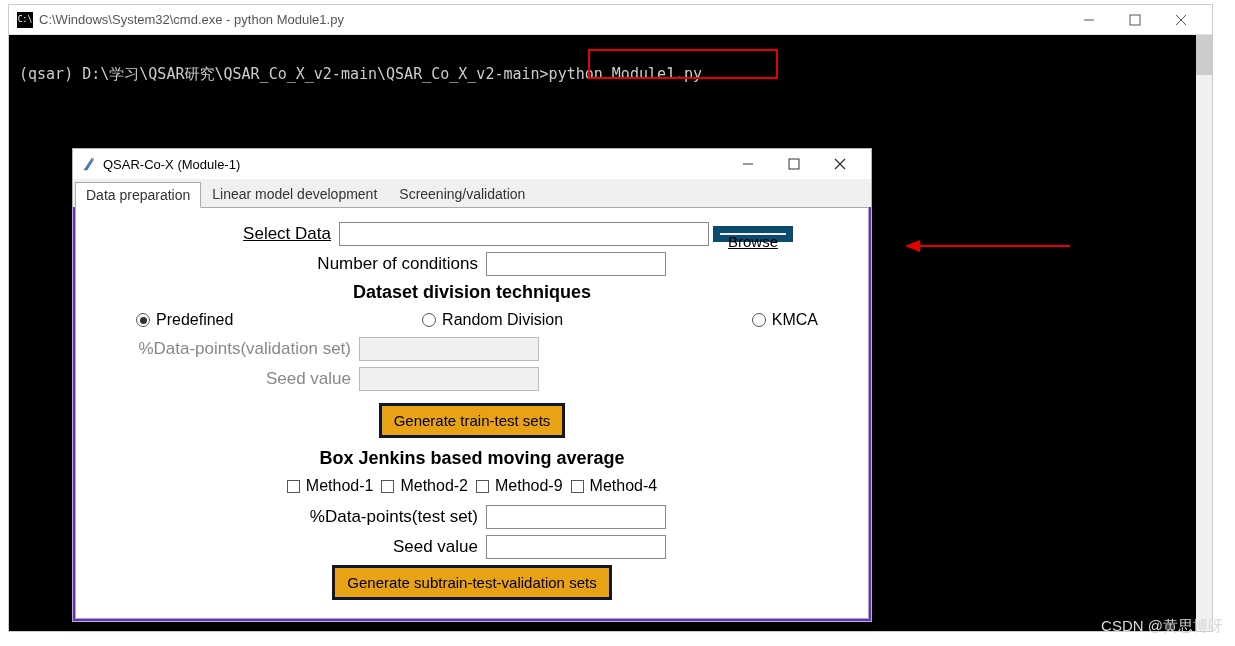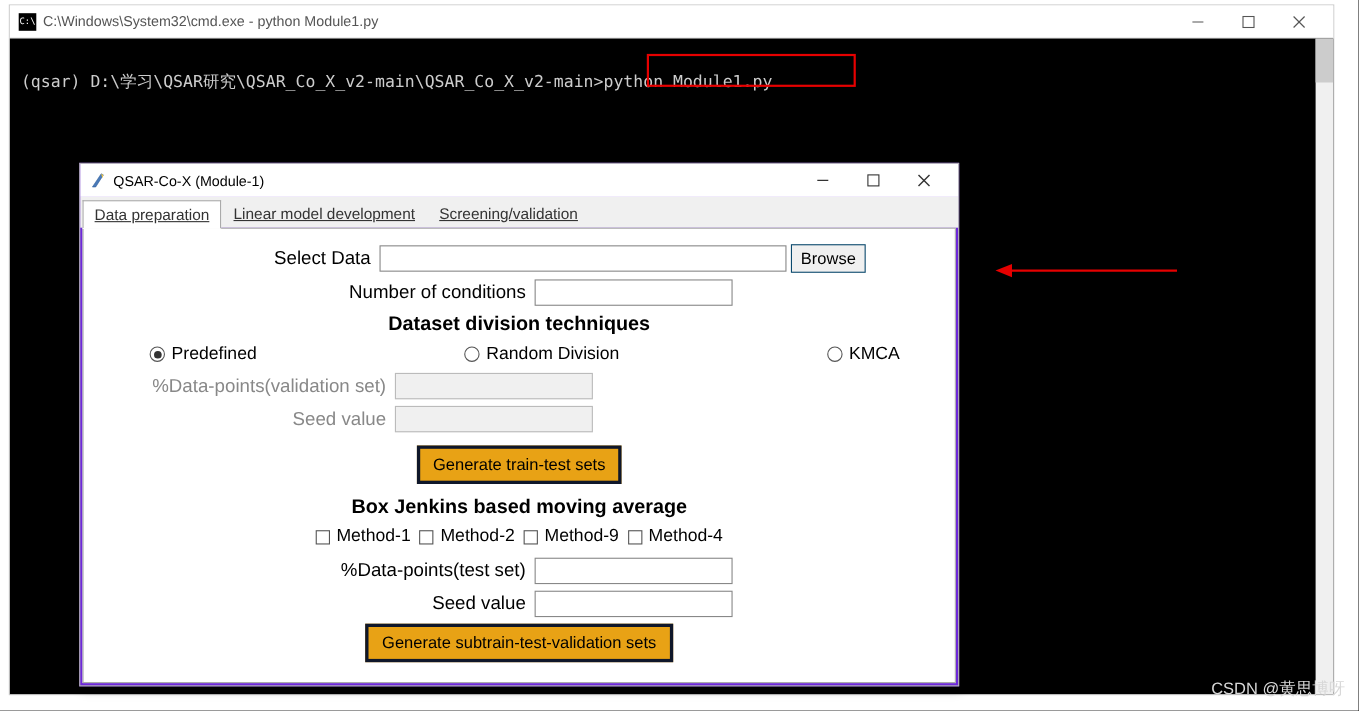--- a/index.html
+++ b/index.html
@@ -129,21 +129,20 @@
       background: #f0f0f0;
       padding: 2px 2px 0 2px;
     }
     .tab {
       padding: 4px 10px;
       font-size: 14px;
       color: #333;
       cursor: pointer;
       border: 1px solid transparent;
       border-bottom: none;
-      text-decoration: underline;
     }
     .tab.active {
       background: #fff;
       border: 1px solid #aaa;
       border-bottom: 1px solid #fff;
       position: relative;
       top: 1px;
     }
     .tab-content {
       background: #fff;
@@ -168,25 +167,25 @@
       border: 1px solid #888;
       background: #fff;
       font-size: 14px;
       padding: 0 4px;
     }
     .input-disabled {
       background: #f0f0f0;
       border: 1px solid #bbb;
     }
     .btn-browse {
-      height: 26px;
+      height: 16px;
       padding: 0 8px;
       font-size: 15px;
       background: #f0f0f0;
-      border: 1px solid #0c4a6e;
+      border: 7px solid #0c4a6e;
       cursor: pointer;
     }
     .btn-orange {
       background: #e8a215;
       border: 3px solid #0f172a;
       padding: 6px 12px;
       font-size: 15px;
       color: #000;
       cursor: pointer;
     }
@@ -318,21 +317,21 @@
   </div>
 
   <div class="tab-strip">
     <div class="tab active">Data preparation</div>
     <div class="tab">Linear model development</div>
     <div class="tab">Screening/validation</div>
   </div>
 
   <div class="tab-content">
 
-    <div class="row" style="justify-content:center;">
+    <div class="row" style="justify-content:center;text-decoration:underline;">
       <div class="label" style="width:180px;">Select Data</div>
       <input class="input-txt" style="width: 370px;">
       <button class="btn-browse" style="margin-left:4px;">Browse</button>
     </div>
 
     <div class="row" style="justify-content:center;">
       <div class="label" style="width:290px;">Number of conditions</div>
       <input class="input-txt" style="width: 180px;">
       <div style="width:90px;"></div>
     </div>

